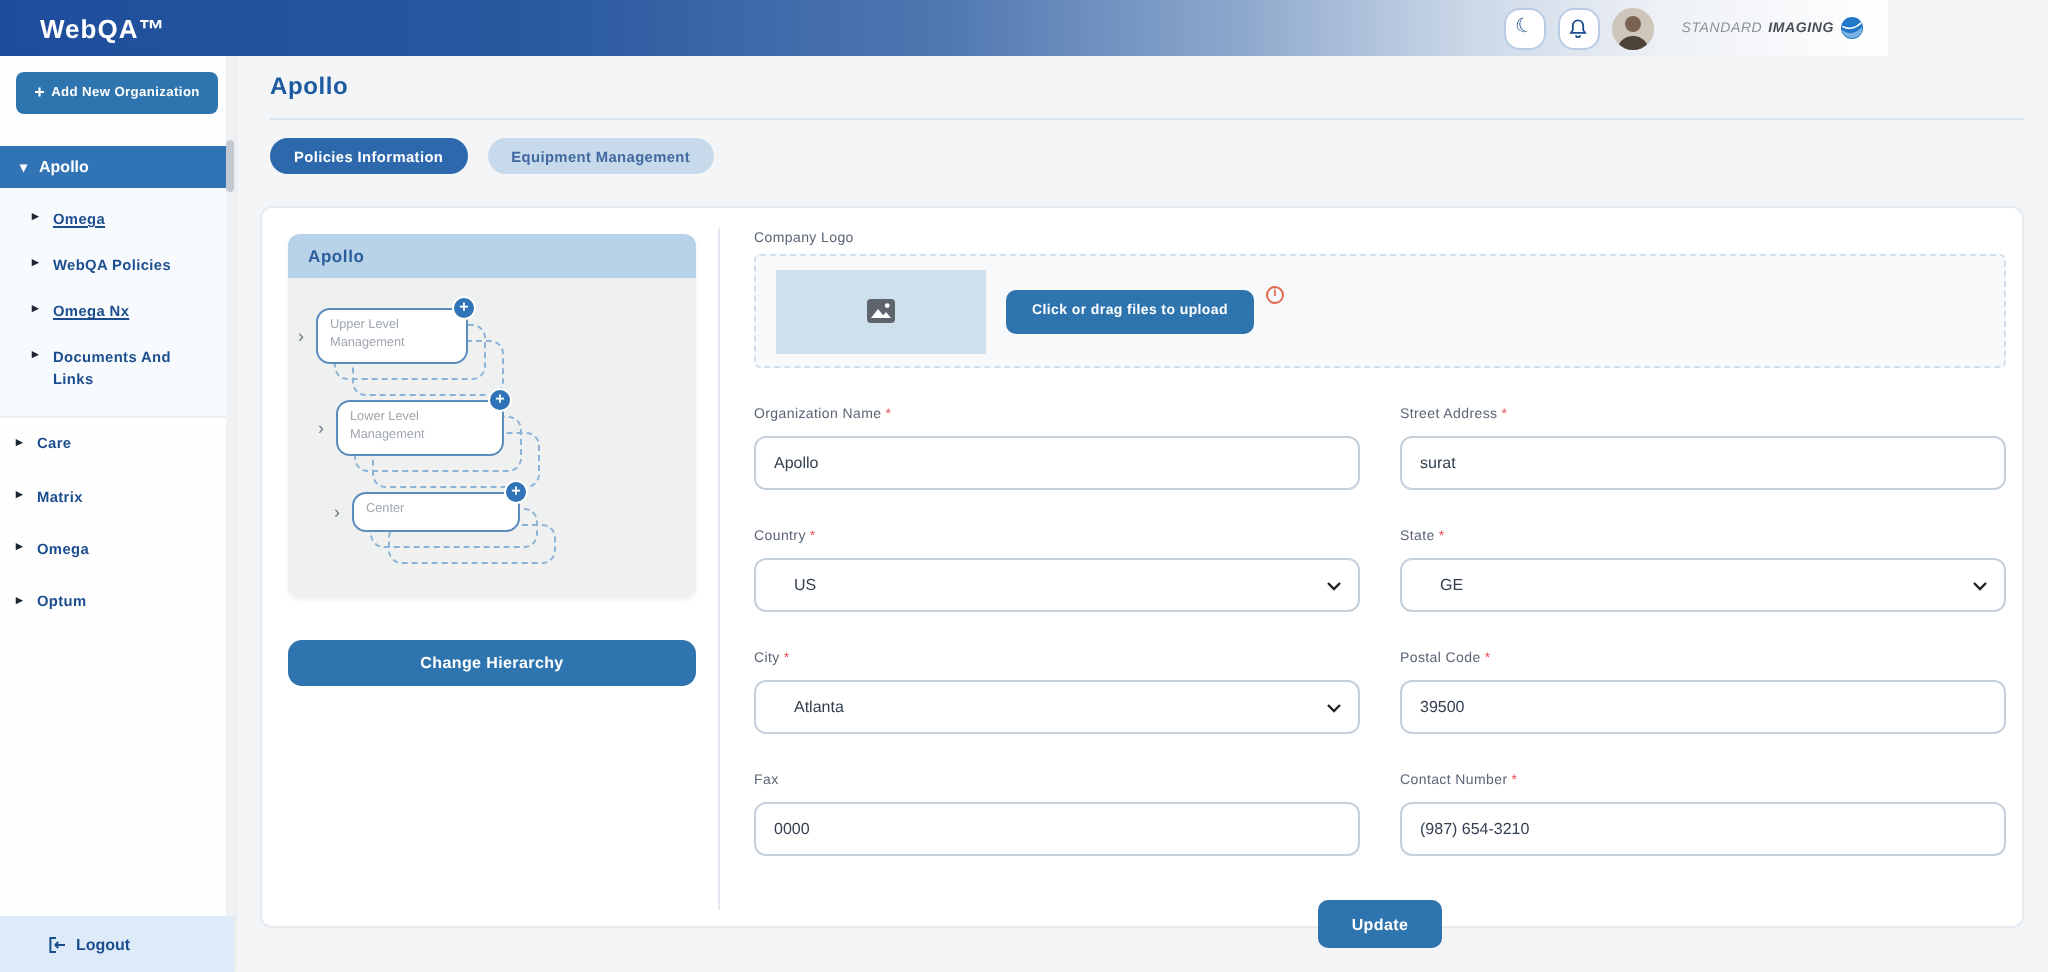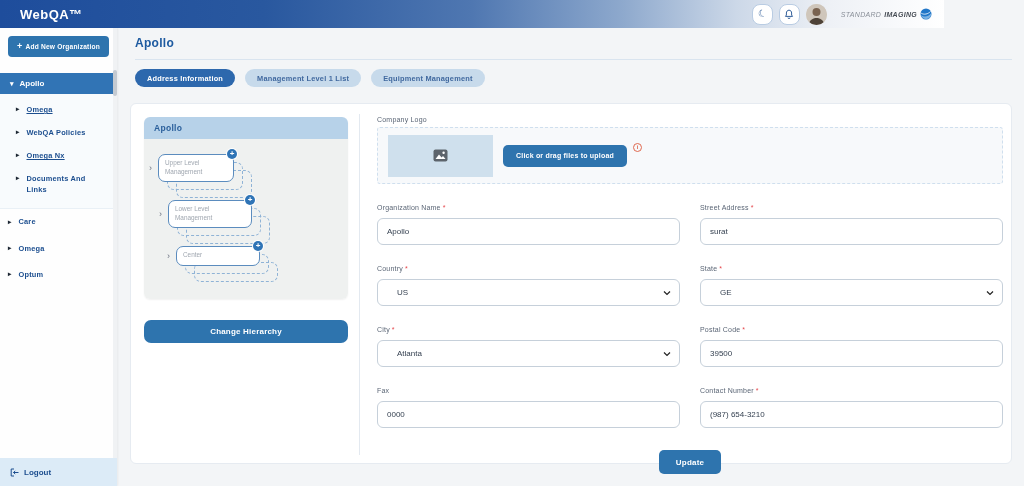--- a/index.html
+++ b/index.html
@@ -35,21 +35,21 @@
   .nav-selected .caret { font-size:7px; }
   .submenu { width:113px; background:#f8fbfd; border-bottom:1px solid #e9f0f6; padding:4px 0 6px 0; }
   .sub-item { display:flex; align-items:flex-start; gap:7px; padding:6px 4px 6px 16px; color:#1c4e8f;
     font-size:7.4px; font-weight:bold; letter-spacing:.2px; cursor:pointer; line-height:1.5; }
   .sub-item .caret, .top-item .caret { color:#1d2733; font-size:6.5px; line-height:1.6; }
   .sub-item.u .lbl { text-decoration:underline; }
   .sub-item .lbl { max-width:72px; }
   .top-item { display:flex; align-items:center; gap:7px; padding:8px 4px 8px 8px; color:#1c4e8f;
     font-size:7.4px; font-weight:bold; letter-spacing:.2px; cursor:pointer; }
   .logout-bar { position:absolute; left:0; bottom:0; width:117px; height:28px; background:#dcebf7;
-    display:flex; align-items:center; gap:5px; padding-left:10px; color:#1c4e8f; font-size:8px; font-weight:bold; cursor:pointer; }
+    display:flex; align-items:center; gap:5px; padding-left:24px; color:#1c4e8f; font-size:8px; font-weight:bold; cursor:pointer; }
 
   
   .page-title { position:absolute; left:135px; top:36px; font-size:12px; font-weight:bold; color:#1d5aa0; letter-spacing:.3px; }
   .title-divider { position:absolute; left:135px; top:59px; width:877px; height:1px; background:#d9e4ef; }
   .tabs { position:absolute; left:135px; top:69px; display:flex; gap:10px; }
   .tab { height:18px; padding:0 12px; border-radius:9px; font-size:7.4px; font-weight:bold; letter-spacing:.2px;
     display:flex; align-items:center; background:#c7daeb; color:#41699f; cursor:pointer; border:none; }
   .tab.active { background:#2d68ad; color:#fff; }
 
   .card { position:absolute; left:130px; top:103px; width:882px; height:361px; background:#fff;
@@ -159,20 +159,24 @@
         <span class="lbl">Documents And Links</span>
       </div>
     </div>
 
     <div class="top-item">
       <span class="caret">▸</span>
       <span>Care</span>
     </div>
     <div class="top-item">
       <span class="caret">▸</span>
+      <span>Matrix</span>
+    </div>
+    <div class="top-item">
+      <span class="caret">▸</span>
       <span>Omega</span>
     </div>
     <div class="top-item">
       <span class="caret">▸</span>
       <span>Optum</span>
     </div>
 
     <div class="sb-track">
       <div class="sb-thumb"></div>
     </div>
@@ -183,22 +187,21 @@
         <path d="M8.5 4.5 H3.5 M3.5 4.5 L5.2 3 M3.5 4.5 L5.2 6" fill="none" stroke="#1c4e8f" stroke-width="1"></path>
       </svg>
       <span>Logout</span>
     </div>
   </div>
 
   <div class="page-title">Apollo</div>
   <div class="title-divider"></div>
 
   <div class="tabs">
-    <button class="tab active">Address Information</button>
-    <button class="tab">Management Level 1 List</button>
+    <button class="tab active">Policies Information</button>
     <button class="tab">Equipment Management</button>
   </div>
 
   <div class="card">
 
     <div class="panel">
       <div class="panel-header">Apollo</div>
       <div class="panel-body">
 
         <span class="node-caret" style="left:5px; top:25px;">›</span>

